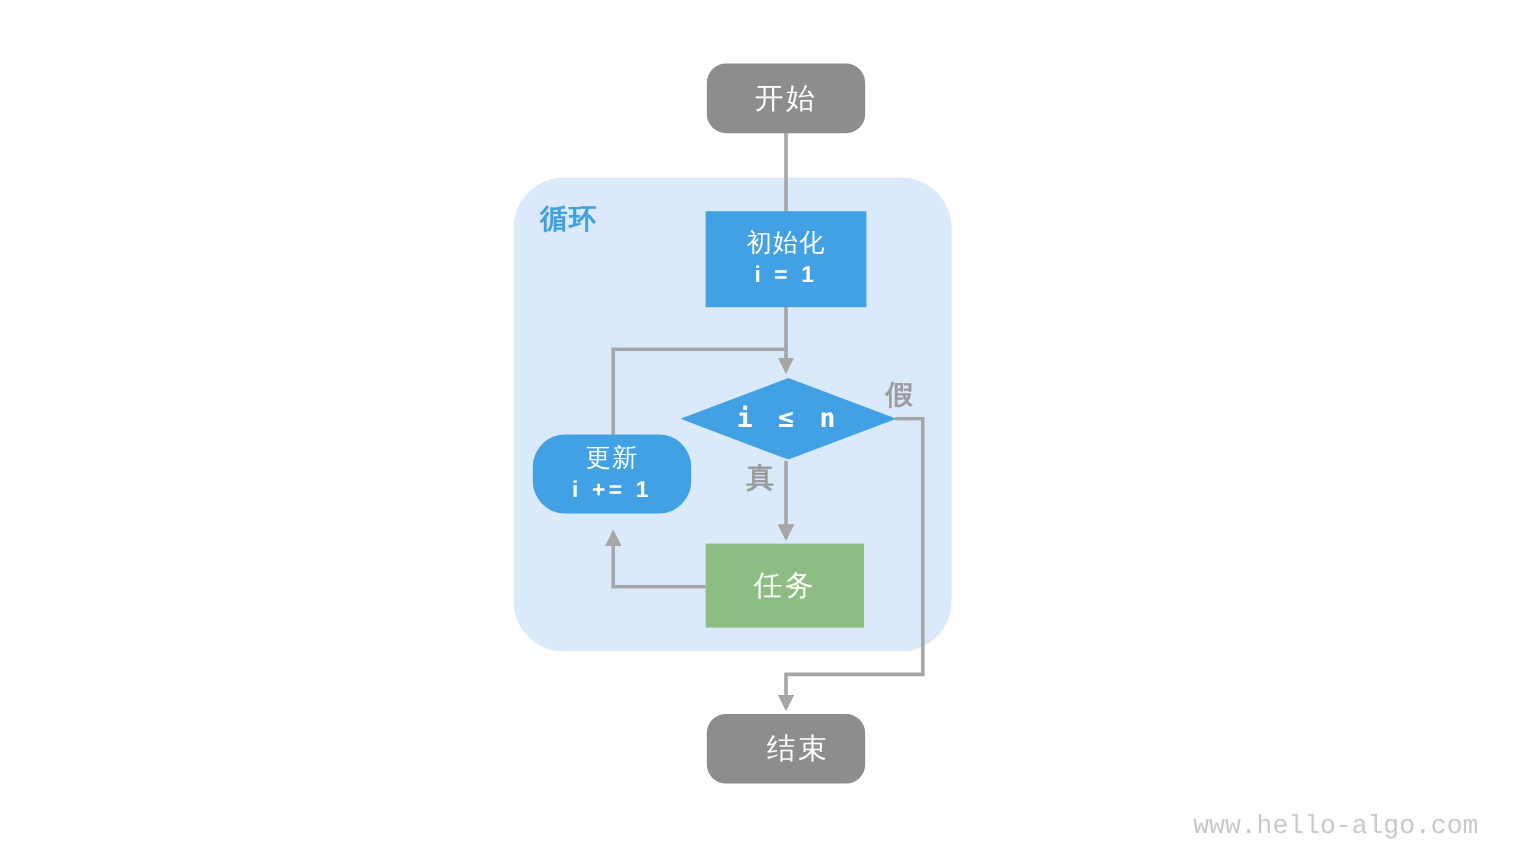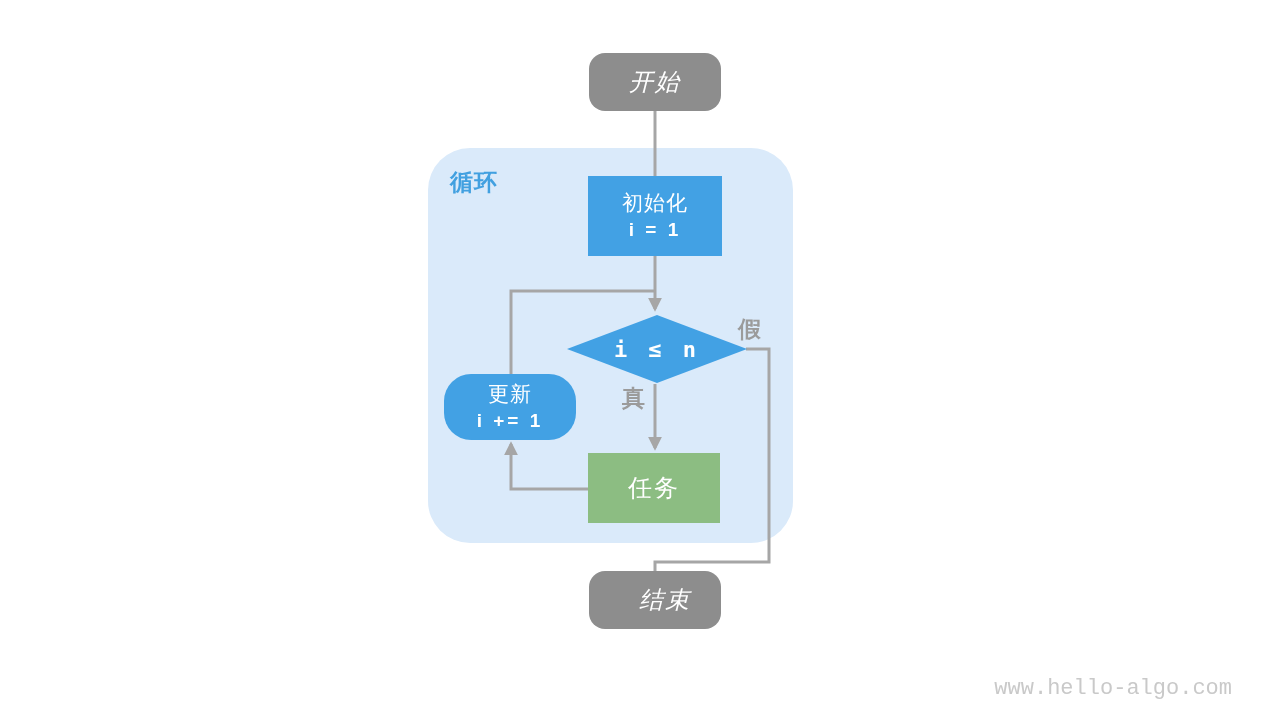--- a/index.html
+++ b/index.html
@@ -64,38 +64,37 @@
     box-sizing: border-box;
     text-align: center;
   }
   .terminal {
     background: var(--node-gray, #8d8d8d);
     border-radius: 16px;
     width: 132px;
     height: 58px;
     font-size: 24px;
     letter-spacing: 2px;
-    font-style: italic;
   }
   .process {
     background: var(--node-blue, #42a1e4);
     font-size: 21px;
     letter-spacing: 1px;
     line-height: 1.35;
   }
   .code {
     font-family: Liberation Sans, sans-serif;
     font-weight: bold;
     font-size: 19px;
     letter-spacing: 3px;
   }
   .node-start { left: 589px; top: 53px; }
-  .node-end   { left: 589px; top: 571px; padding-left: 20px; }
+  .node-end   { left: 589px; top: 595px; padding-left: 20px; }
   .node-init   { left: 588px; top: 176px; width: 134px; height: 80px; }
-  .node-update { left: 444px; top: 374px; width: 132px; height: 66px; border-radius: 27px; }
+  .node-update { left: 444px; top: 362px; width: 132px; height: 66px; border-radius: 27px; }
   .node-task {
     left: 588px; top: 453px; width: 132px; height: 70px;
     background: var(--node-green, #8cbd82);
     font-size: 24px;
     letter-spacing: 2px;
   }
   .node-condition {
     left: 567px; top: 315px; width: 180px; height: 68px;
     background: var(--node-blue, #42a1e4);
     clip-path: polygon(50% 0, 100% 50%, 50% 100%, 0 50%);

